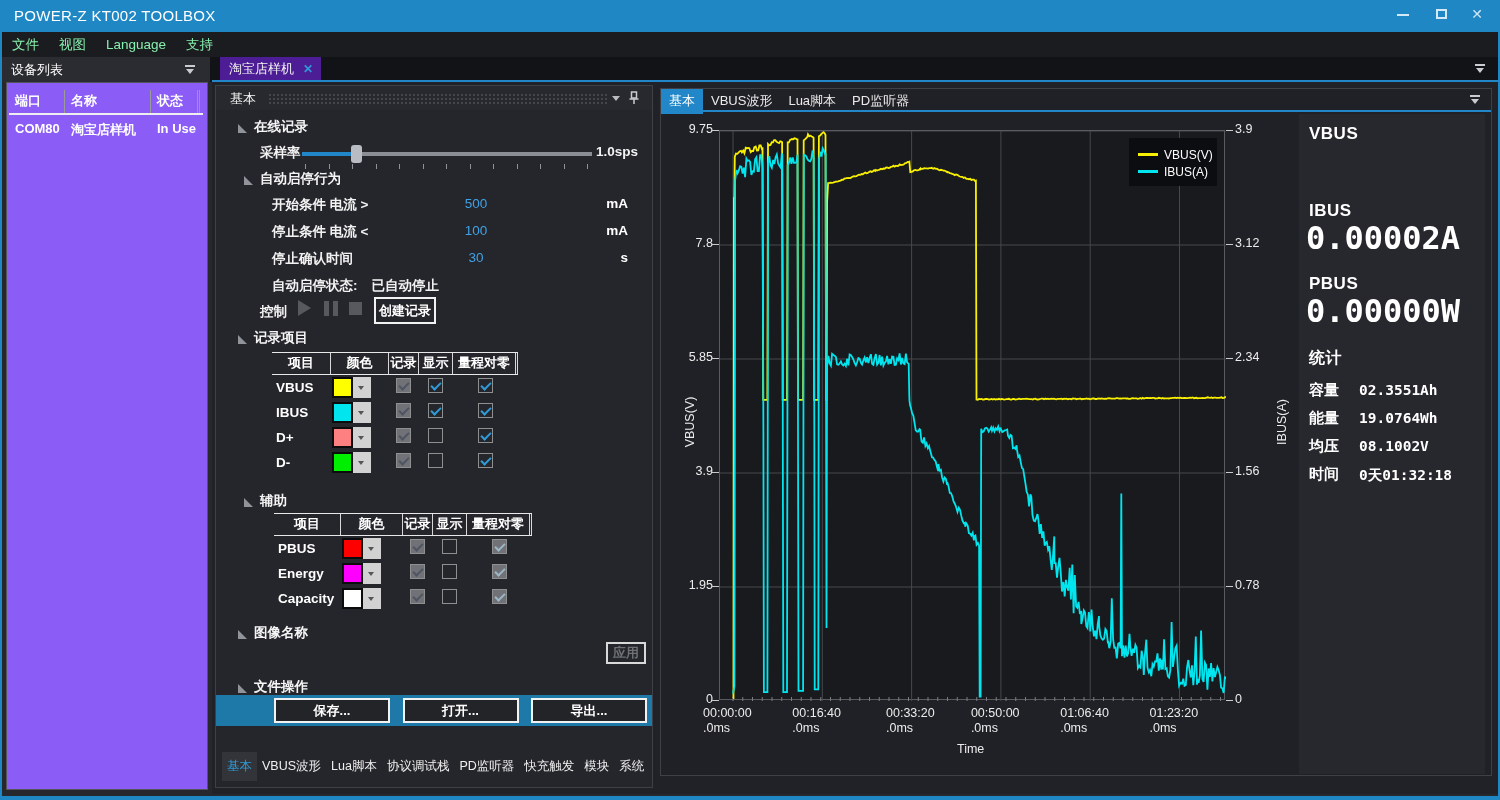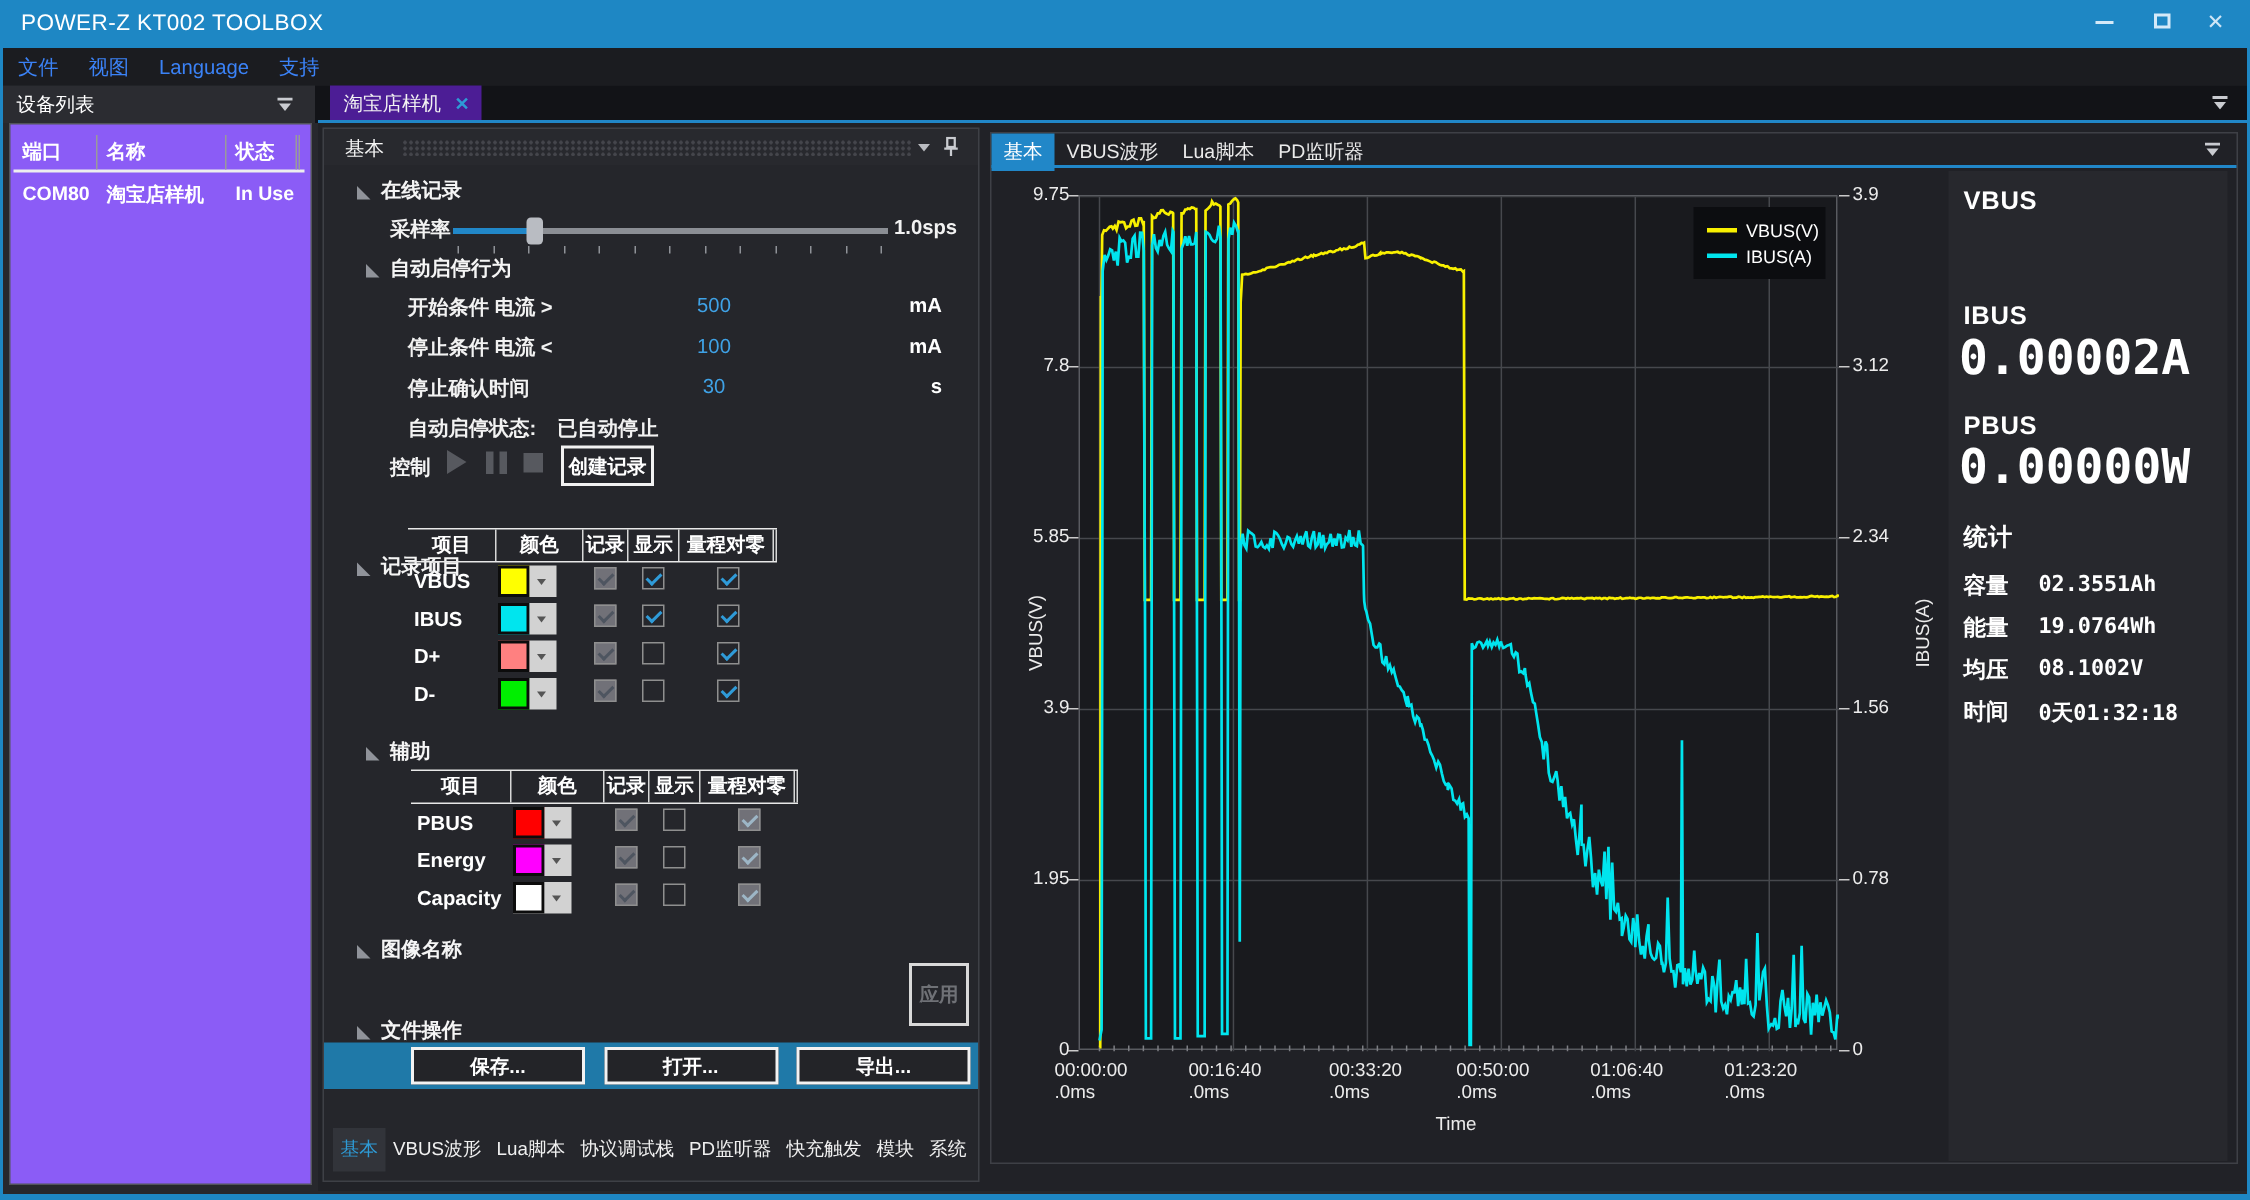--- a/index.html
+++ b/index.html
@@ -4,21 +4,21 @@
 <style>
 * { margin:0; padding:0; box-sizing:border-box; }
 body { font-family:"Liberation Sans",sans-serif; background:#1a1a1e; }
 #win { position:relative; width:1500px; height:800px; background:#27282d; overflow:hidden;
   border-left:2px solid #1e87c4; border-right:2px solid #1e87c4; }
 .abs { position:absolute; }
 #titlebar { position:absolute; left:0; top:0; width:100%; height:32px; background:#1e87c4; color:#fff; }
 #title-text { position:absolute; left:12px; top:7px; font-size:15px; letter-spacing:0.3px; }
 .wbtn { position:absolute; top:0; width:34px; height:30px; color:#cfe6f6; text-align:center; }
 #menubar { position:absolute; left:0; top:32px; width:100%; height:25px; background:#1b1c20; }
-.menu-item { display:inline-block; padding:4px 10px; color:#3b82f6; font-size:13.5px; }
+.menu-item { display:inline-block; padding:4px 10px; color:#86efac; font-size:13.5px; }
 #content-bg { position:absolute; left:210px; top:82px; width:1290px; height:712px; background:#212227; }
 #striprow { position:absolute; left:0; top:57px; width:100%; height:25px; background:#121317; }
 #dev-caption { position:absolute; left:0; top:57px; width:208px; height:25px; background:#2b2c31; color:#fff; font-size:13px; }
 #dev-caption span.cap { position:absolute; left:9px; top:4px; }
 .listicon { width:12px; height:9px; }
 #doc-tab { position:absolute; left:218px; top:57px; height:23px; background:#4c1d95; color:#f2f2f2; font-size:13px; padding:3px 8px 0 9px; }
 #doc-tab .x { color:#2e9bd6; font-weight:bold; margin-left:9px; font-size:12px; }
 #tab-underline { position:absolute; left:210px; top:80px; width:1290px; height:2px; background:#2187c8; }
 #dev-panel { position:absolute; left:4px; top:82px; width:202px; height:708px; background:#8b5cf6; border:1px solid #53555b; }
 #dev-table { position:absolute; left:2px; top:7px; width:194px; }
@@ -195,21 +195,21 @@
           <span class="val">30</span>
           <span class="unit">s</span>
         </div>
       </div>
     <span class="mlabel abs" style="left:56px; top:191px;"><span>自动启停状态:</span><span style="margin-left:14px;">已自动停止</span></span>
     <span class="mlabel abs" style="left:44px; top:217px;">控制</span>
     <div class="abs play" style="left:82px; top:214px;"></div>
     <div class="abs" style="left:108px; top:215px;"><span class="pausebar"></span><span class="pausebar" style="margin-left:4px;"></span></div>
     <div class="abs stop" style="left:133px; top:216px;"></div>
     <button class="btn abs" style="left:158px; top:211px; width:62px; height:27px;">创建记录</button>
-    <div class="abs" style="left:22px; top:243px;margin-top:40px;" id="sec-record"><span class="sec-tri"></span><span class="sec-label">记录项目</span></div>
+    <div class="abs" style="left:22px; top:243px;" id="sec-record"><span class="sec-tri"></span><span class="sec-label">记录项目</span></div>
     <div class="itable" id="rec-table" style="left:56px; top:266px;">
         <div class="hrow">
           <div class="hcell" style="width: 58px;">项目</div>
           <div class="hcell" style="width: 58px;">颜色</div>
           <div class="hcell" style="width: 30px;">记录</div>
           <div class="hcell" style="width: 34px;">显示</div>
           <div class="hcell" style="width: 66px;">量程对零</div>
         </div>
         <div class="irow">
           <div class="icell iname" style="width: 58px;">VBUS</div>
@@ -286,21 +286,21 @@
           <div class="icell swatchwrap" style="width: 62px;">
             <div class="swatch" style="background: rgb(255, 255, 255);"></div>
             <div class="swdrop"></div>
           </div>
           <div class="icell" style="width: 30px;"><span class="cb dis"></span></div>
           <div class="icell" style="width: 34px;"><span class="cb "></span></div>
           <div class="icell" style="width: 66px;"><span class="cb mut"></span></div>
         </div>
       </div>
     <div class="abs" style="left:22px; top:538px;"><span class="sec-tri"></span><span class="sec-label">图像名称</span></div>
-    <button class="btn abs" style="left:390px; top:556px; width:40px; height:42px; color:#6f7176; border-color:#d9d9d9;">应用</button>
+    <button class="btn abs" style="left:390px; top:556px; width:40px; height:22px; color:#6f7176; border-color:#d9d9d9;">应用</button>
     <div class="abs" style="left:22px; top:592px;"><span class="sec-tri"></span><span class="sec-label">文件操作</span></div>
     <div id="btabs"><span class="btab active">基本</span><span class="btab">VBUS波形</span><span class="btab">Lua脚本</span><span class="btab">协议调试栈</span><span class="btab">PD监听器</span><span class="btab">快充触发</span><span class="btab">模块</span><span class="btab">系统</span></div>
     <div id="filestrip">
         <button class="btn" style="left: 58px;">保存...</button>
         <button class="btn" style="left: 186.5px;">打开...</button>
         <button class="btn" style="left: 315px;">导出...</button>
       </div>
   </div>
 
   <div id="chart-panel">

